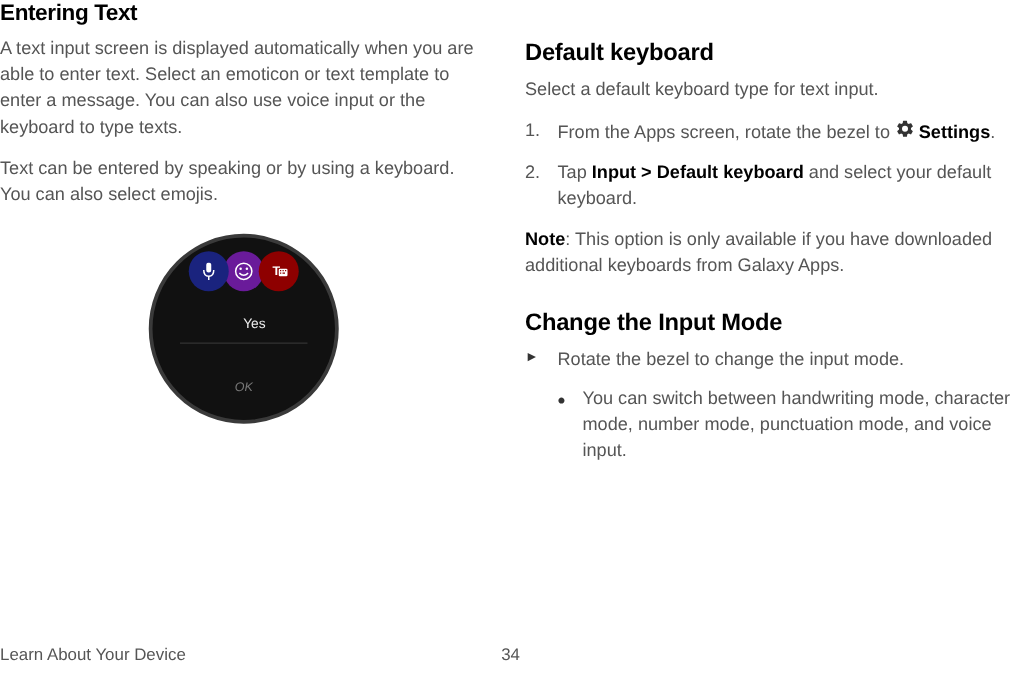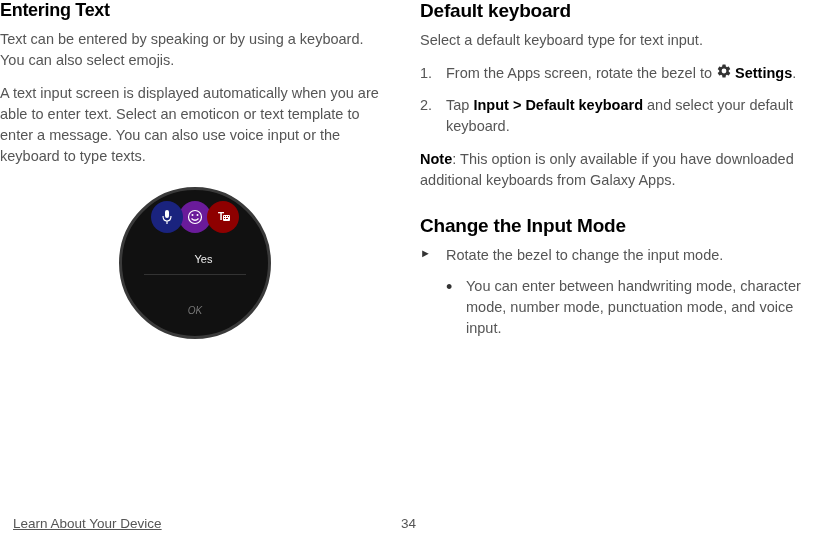--- a/index.html
+++ b/index.html
@@ -37,20 +37,21 @@
       color: #000;
       margin-bottom: 8px;
       letter-spacing: -0.3px;
     }
     h2 {
       font-size: 19px;
       font-weight: 900;
       color: #000;
       margin-bottom: 8px;
       letter-spacing: -0.2px;
+      margin-top: 32px;
     }
     h2.second {
       margin-top: 24px;
     }
     p {
       font-size: 14.5px;
       line-height: 1.45;
       color: #555;
       margin-bottom: 12px;
     }
@@ -192,38 +193,37 @@
     .footer {
       position: absolute;
       bottom: 8px;
       left: 0;
       right: 0;
       display: flex;
       font-size: 13.5px;
       color: #555;
     }
     .footer-left {
-      margin-left: 13px;
-      text-decoration: underline;
+      margin-left: 0;
     }
     .footer-page {
       position: absolute;
       left: 50%;
       transform: translateX(-50%);
       text-align: right;
     }
   </style>
 </head>
 <body>
 
 <div class="page">
   <div class="col col-left">
     <h1>Entering Text</h1>
+    <p>A text input screen is displayed automatically when you are able to enter text. Select an emoticon or text template to enter a message. You can also use voice input or the keyboard to type texts.</p>
     <p>Text can be entered by speaking or by using a keyboard. You can also select emojis.</p>
-    <p>A text input screen is displayed automatically when you are able to enter text. Select an emoticon or text template to enter a message. You can also use voice input or the keyboard to type texts.</p>
 
     <div class="watch-container">
       <div class="watch">
         <div class="watch-tabs">
           <div class="watch-tab tab-mic">
             <svg width="12" height="14" viewBox="0 0 12 14">
               <rect x="4" y="0" width="4" height="8" rx="2" fill="#fff"></rect>
               <path d="M2 6 Q2 11 6 11 Q10 11 10 6" stroke="#fff" stroke-width="1.2" fill="none"></path>
               <line x1="6" y1="11" x2="6" y2="14" stroke="#fff" stroke-width="1.2"></line>
             </svg>
@@ -270,20 +270,20 @@
       <li>
         <span>Tap </span><span class="bold">Input &gt; Default keyboard</span><span> and select your default keyboard.</span>
       </li>
     </ol>
     <p>
       <span class="bold">Note</span><span>: This option is only available if you have downloaded additional keyboards from Galaxy Apps.</span>
     </p>
 
     <h2 class="second">Change the Input Mode</h2>
     <div class="arrow-item">Rotate the bezel to change the input mode.</div>
-    <div class="bullet-item">You can enter between handwriting mode, character mode, number mode, punctuation mode, and voice input.</div>
+    <div class="bullet-item">You can switch between handwriting mode, character mode, number mode, punctuation mode, and voice input.</div>
   </div>
 </div>
 
 <div class="footer">
   <span class="footer-left">Learn About Your Device</span>
   <span class="footer-page">34</span>
 </div>
 
 </body></html>

